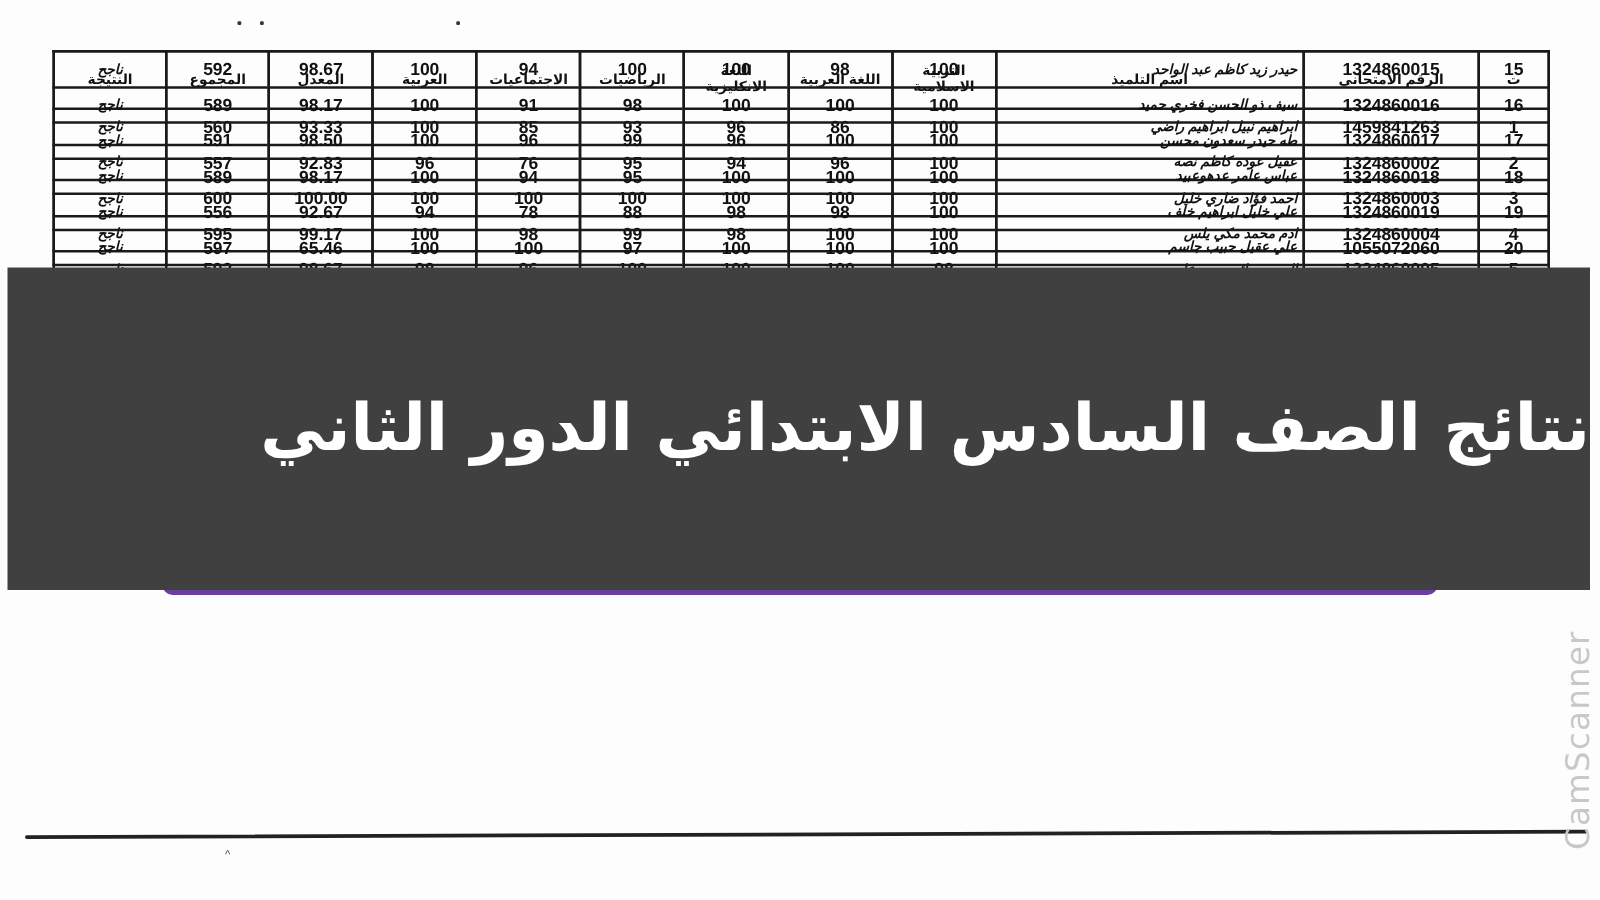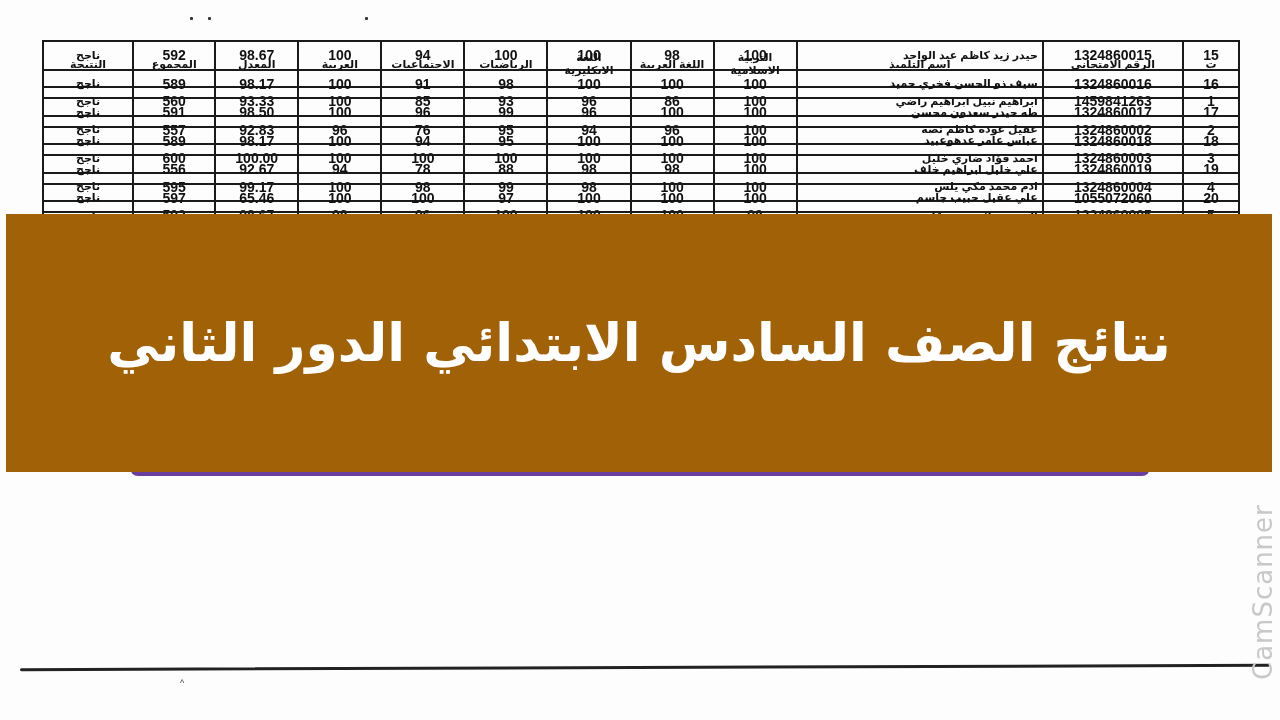--- a/index.html
+++ b/index.html
@@ -15,36 +15,36 @@
       position: absolute; left: 42px; top: 40px; width: 1198px;
       border-collapse: collapse; table-layout: fixed; direction: rtl;
       font-weight: bold;
     }
     table.results th, table.results td {
       border: 2px solid #1a1a1a; text-align: center; vertical-align: middle;
       overflow: hidden; white-space: nowrap;
     }
     table.results th { height: 46px; font-size: 11px; line-height: 13px; white-space: normal; padding: 0 2px; }
     table.results td { height: 28.5px; font-size: 14px; }
-    table.results td.name { text-align: right; padding-right: 4px; font-size: 11px; }
-    table.results td.result { font-size: 11px; }
+    table.results td.name { text-align: right; padding-right: 4px; font-size: 11px; font-style: italic; }
+    table.results td.result { font-size: 11px; font-style: italic; }
 
     .col-seq { width: 56px; }
     .col-id { width: 140px; }
     .col-name { width: 246px; }
     .col-subj { width: 83px; }
     .col-avg { width: 83px; }
     .col-total { width: 82px; }
     .col-result { width: 90px; }
 
     .table-lower { top: 480px; }
 
     .banner {
       position: absolute; left: 6px; top: 214px; width: 1266px; height: 258px;
-      background: #a16207; display: flex; align-items: center; justify-content: center;
+      background: #404040; display: flex; align-items: center; 
       direction: rtl;
     }
     .banner-title {
       color: #fff; font-size: 52px; font-weight: bold; letter-spacing: 0px;
       font-family: "DejaVu Sans", sans-serif;
     }
     .purple-edge {
       position: absolute; left: 130px; top: 466px; width: 1020px; height: 10px;
       background: #6b3fa0; border-radius: 0 0 8px 8px;
     }

